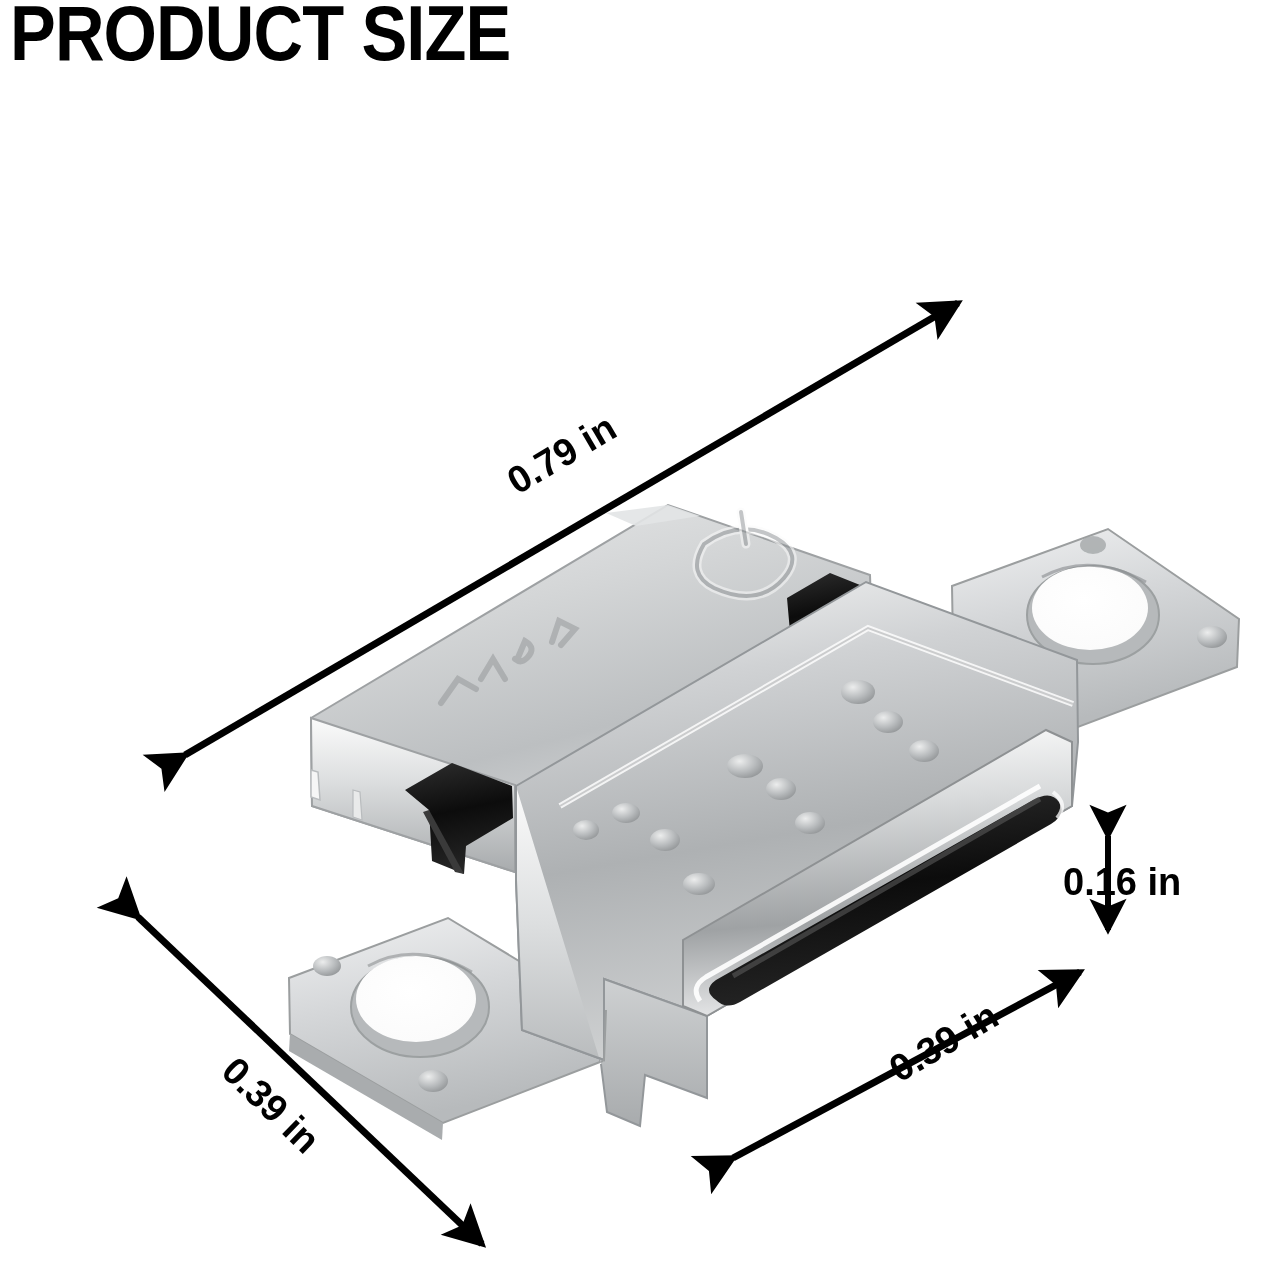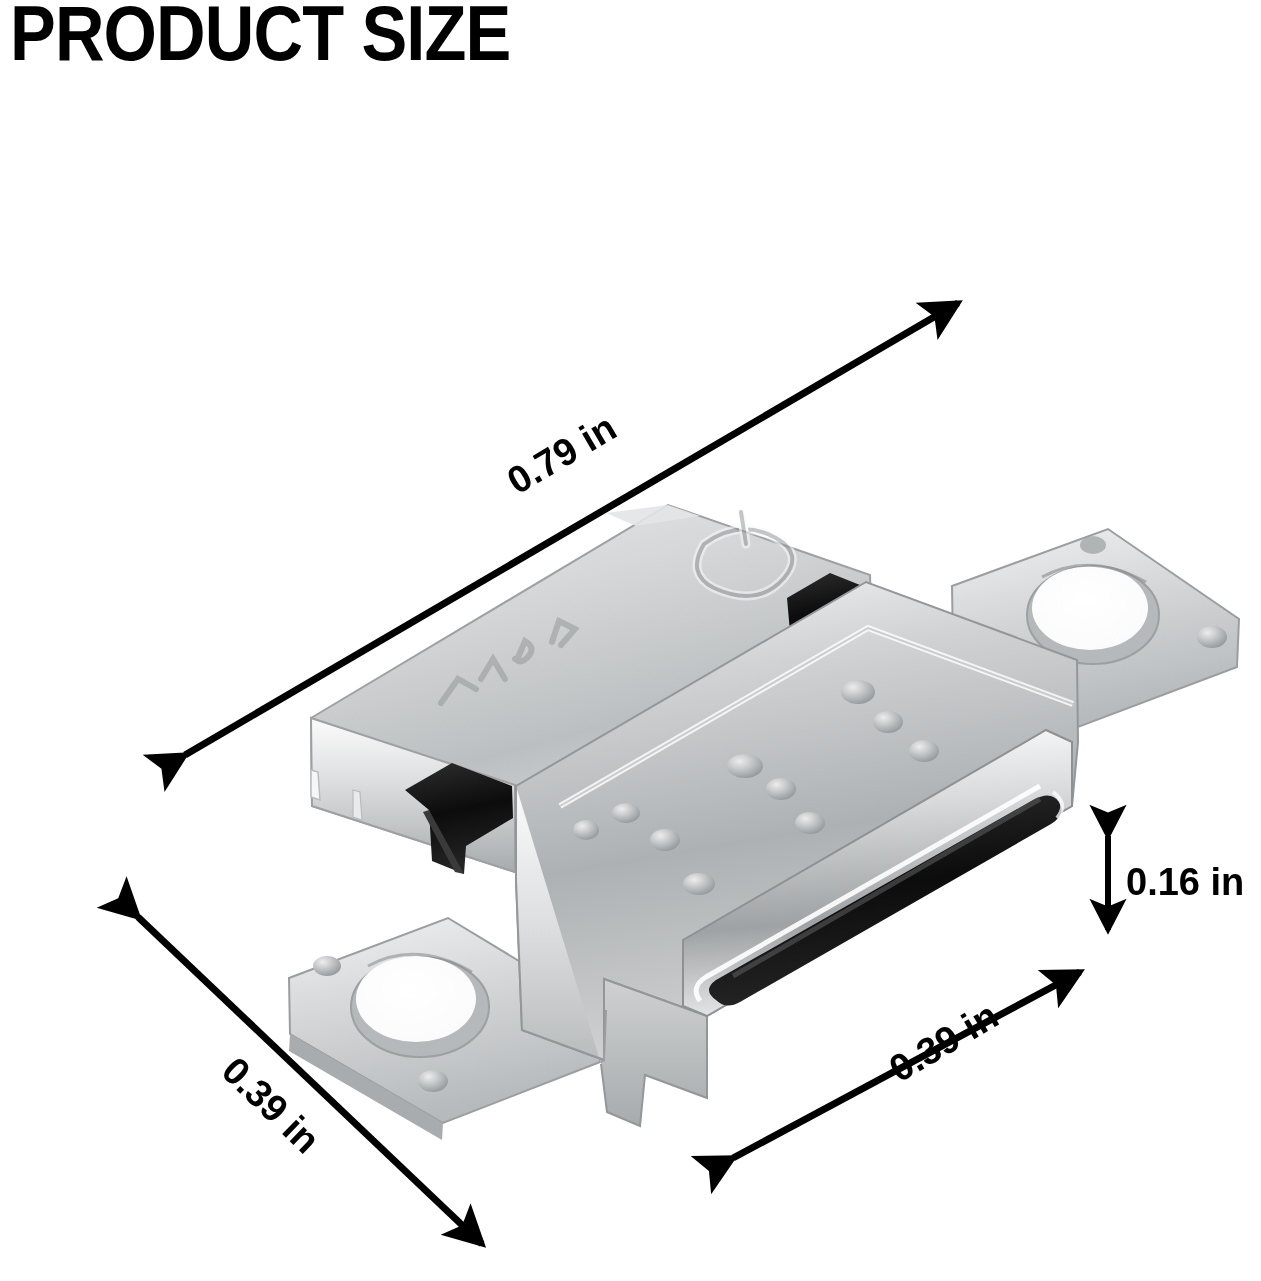--- a/index.html
+++ b/index.html
@@ -54,21 +54,21 @@
     white-space: nowrap;
     user-select: none;
   }
   #label-length {
     left: 500px;
     top: 466px;
     transform: rotate(-30.5deg);
     transform-origin: left top;
   }
   #label-height {
-    left: 1126px;
+    left: 1063px;
     top: 861px;
   }
   #label-width-right {
     left: 882px;
     top: 1054px;
     transform: rotate(-30.5deg);
     transform-origin: left top;
   }
   #label-width-left {
     left: 243px;

